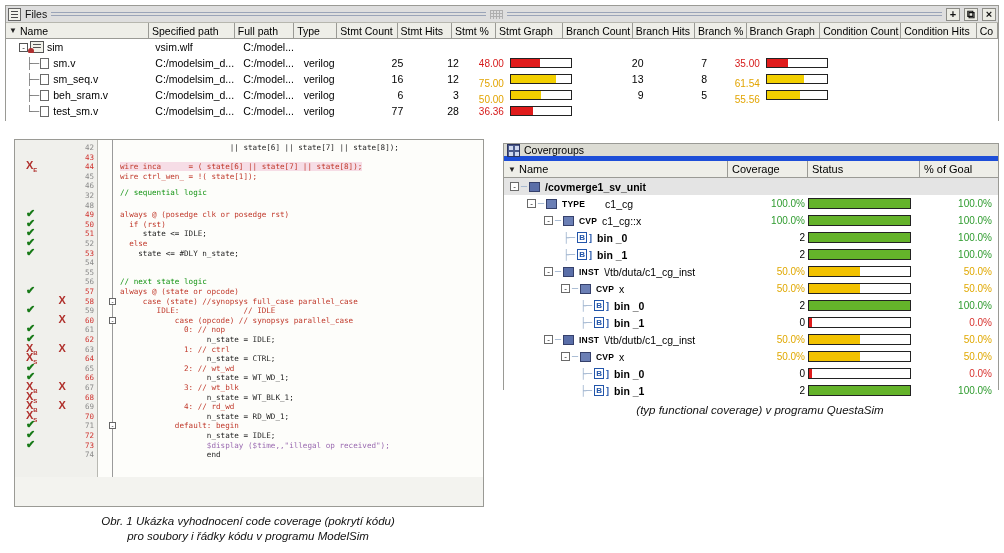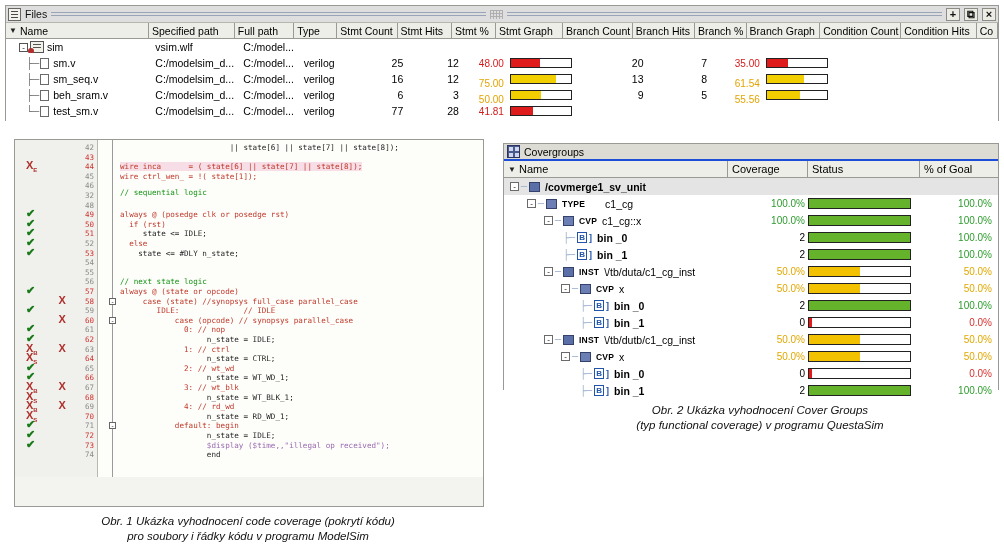--- a/index.html
+++ b/index.html
@@ -108,21 +108,21 @@
   .mk sub{ font-size:6px; }
   .codeline{ position:absolute; left:0; white-space:pre; }
   .hl{ background:#f6dde6; }
   .fold{ position:absolute; width:7px;height:7px;border:1px solid #666;background:#fff;
      font-size:6px;line-height:5px;text-align:center;color:#000; }
   .vline{ position:absolute; width:1px; background:#9a9a9a; }
 
   
   #covergroups-window{ left:503px; top:143px; width:496px; height:247px; background:#fff; }
   .cg-title{ height:17px; display:flex; align-items:center; gap:4px; padding:0 3px;
-     background:#dcdcd4; border-bottom:2px solid #1d4ed8; font-size:10.5px; }
+     background:#dcdcd4; border-bottom:5px solid #1d4ed8; font-size:10.5px; }
   .cg-hdr{ display:flex; height:17px; background:#eeeee8; border-bottom:1px solid #9a9a95;
      font-size:11px; }
   .cg-hdr > div{ border-right:1px solid #9a9a95; padding:0 4px; display:flex; align-items:center; }
   .cg-body{ background:#fff; font-size:10.5px; position:relative; }
   .cgrow{ display:flex; height:17px; align-items:center; }
   .cgrow.root{ background:#e4e4e4; }
   .cg-name{ flex:1; display:flex; align-items:center; gap:2px; white-space:nowrap; overflow:hidden; }
   .cg-cov{ width:80px; text-align:right; padding-right:3px; font-size:10px; }
   .cg-status{ width:112px; display:flex; align-items:center; }
   .cg-goal{ width:78px; text-align:right; padding-right:6px; font-size:10px; }
@@ -319,21 +319,21 @@
           <div class="c" style="width: 150px;">
             <span class="tline" style="margin-left: 17px;">└─</span>
             <span class="fileicon" style="margin: 0px 4px 0px 1px;"></span>
             <span>test_sm.v</span>
           </div>
           <div class="c " style="width: 90px;">C:/modelsim_d...</div>
           <div class="c " style="width: 62px;">C:/model...</div>
           <div class="c " style="width: 45px;">verilog</div>
           <div class="c num" style="width: 63px;">77</div>
           <div class="c num" style="width: 57px;">28</div>
-          <div class="c pct red" style="width: 46px;">41.81</div>
+          <div class="c pct red" style="width: 46px;">36.36</div>
           <div class="c" style="width: 70px;">
             <div class="bar">
               <i class="red" style="width: 36.36%;"></i>
             </div>
           </div>
           <div class="c num" style="width: 73px;"></div>
           <div class="c num" style="width: 65px;"></div>
           <div class="c pct " style="width: 54px;"></div>
           <div class="c" style="width: 77px;"></div>
           <div class="c num" style="width: 85px;"></div>
@@ -667,17 +667,16 @@
           <div class="cg-goal v-green">100.0%</div>
         </div>
       </div>
   </div>
 
   <div class="cap" id="caption-fig1">
     <div>Obr. 1  Ukázka vyhodnocení code coverage (pokrytí kódu)</div>
     <div>pro soubory i řádky kódu v programu ModelSim</div>
   </div>
   <div class="cap" id="caption-fig2">
-    <div>Obr. 2  Ukázka vyhodnocení Cover Groups</div>
     <div>(typ functional coverage) v programu QuestaSim</div>
   </div>
 
 </div>
 
 </body></html>

